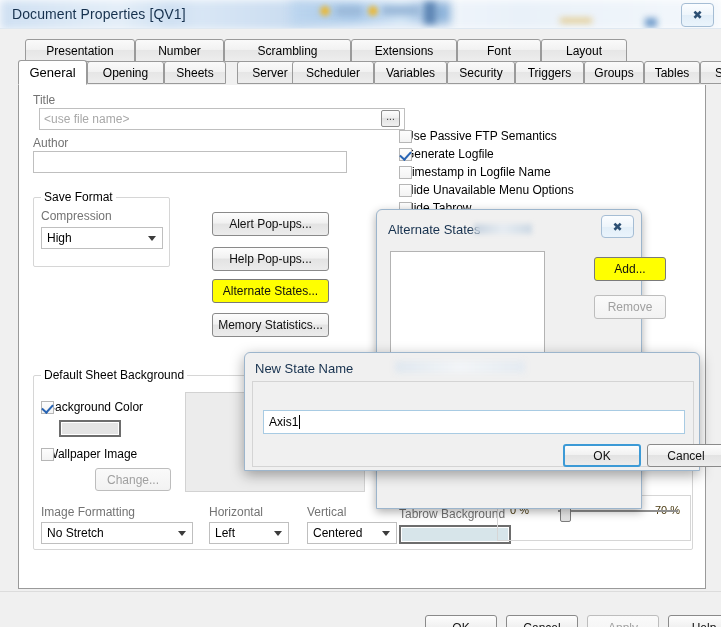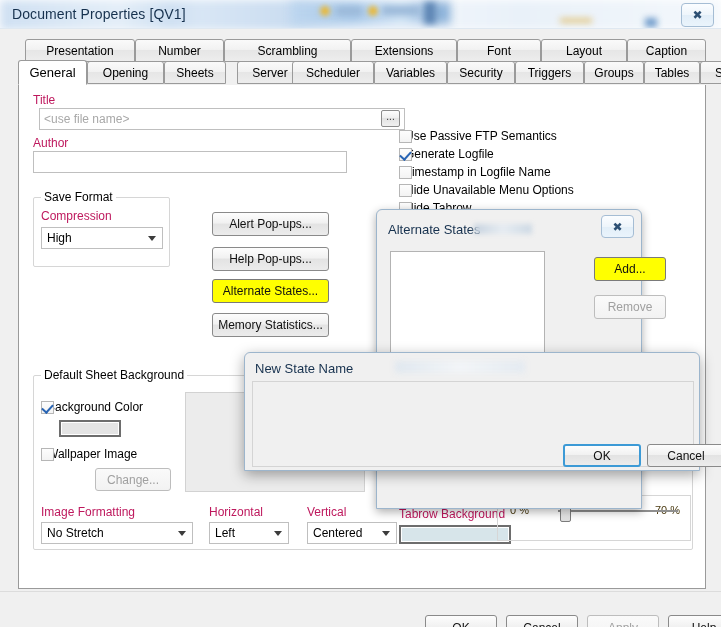--- a/index.html
+++ b/index.html
@@ -101,21 +101,21 @@
   }
   #tab-panel {
     position: absolute; left: 18px; top: 56px;
     width: 688px; height: 504px;
     background: #ffffff;
     border: 1px solid #9a9a9a;
     border-top: none;
   }
 
   
-  .lbl { position: absolute; font-size: 12px; color: #be185d; white-space: nowrap; }
+  .lbl { position: absolute; font-size: 12px; color: #737373; white-space: nowrap; }
   .tbox {
     position: absolute;
     background: #fff; border: 1px solid #bfbfbf;
     font-size: 12px; padding: 2px 4px;
     display: flex; align-items: center;
   }
   .tbox.placeholder { color: #a8a8a8; }
   .btn-dots {
     position: absolute; width: 19px; height: 17px;
     border: 1px solid #8c8c8c; border-radius: 2px;
@@ -312,23 +312,20 @@
           </div>
           <div class="tab" style="left: 333px; width: 106px;">
             <span>Extensions</span>
           </div>
           <div class="tab" style="left: 439px; width: 84px;">
             <span>Font</span>
           </div>
           <div class="tab" style="left: 523px; width: 86px;">
             <span>Layout</span>
           </div>
-          <div class="tab" style="left: 609px; width: 79px;">
-            <span>Caption</span>
-          </div>
         </div>
       <div class="tab-row row2" id="tab-row-2">
           <div class="tab active" style="left: 0px; width: 69px; top: -1px;">
             <span>General</span>
           </div>
           <div class="tab" style="left: 69px; width: 77px;">
             <span>Opening</span>
           </div>
           <div class="tab" style="left: 146px; width: 62px;">
             <span>Sheets</span>
@@ -485,16 +482,20 @@
   <div id="alt-states-close">✖</div>
   <div id="alt-states-list"></div>
   <div class="btn hl" style="left:181px; top:47px; width:72px; height:24px;">Add...</div>
   <div class="btn disabled" style="left:181px; top:85px; width:72px; height:24px;">Remove</div>
 </div>
 
 <div id="new-state-dialog">
   <div id="new-state-title">New State Name</div>
   <div id="new-state-title-blur"></div>
   <div id="new-state-panel">
+    <div id="new-state-input">
+        <span>Axis1</span>
+        <span class="caret"></span>
+      </div>
     <div class="btn focused" style="left:274px; top:62px; width:78px; height:23px;">OK</div>
     <div class="btn" style="left:358px; top:62px; width:78px; height:23px;">Cancel</div>
   </div>
 </div>
 
 </body></html>

